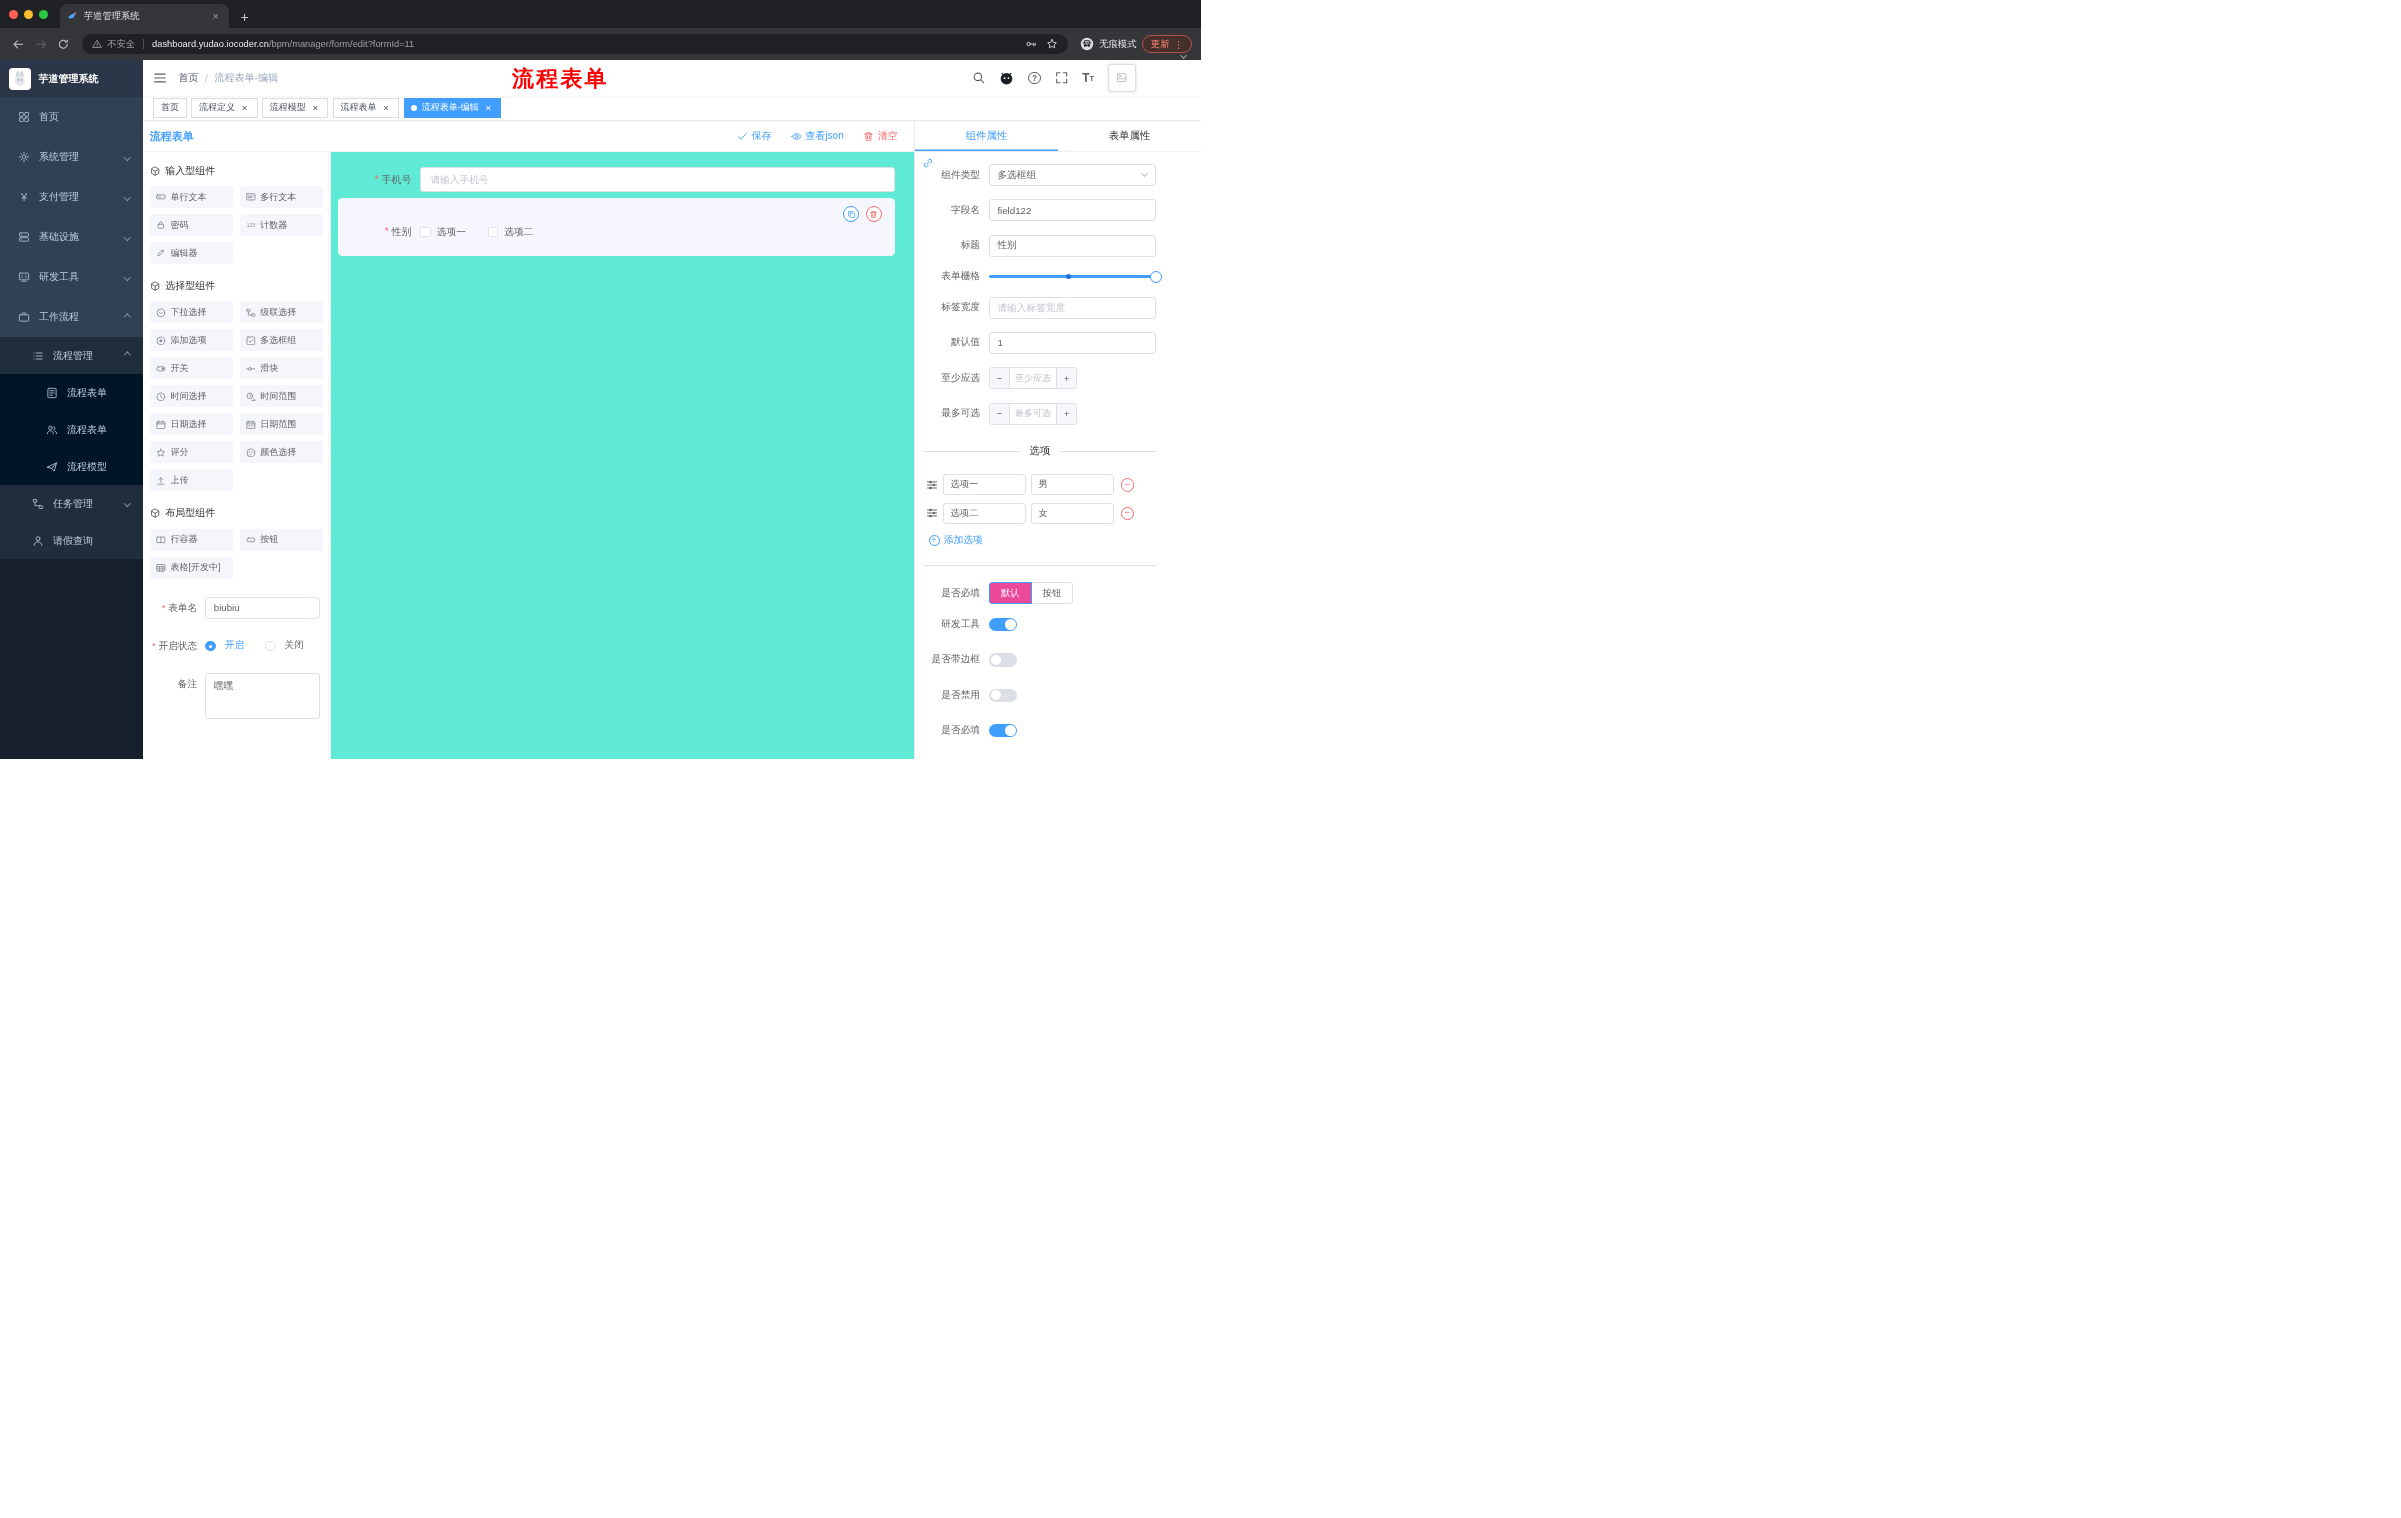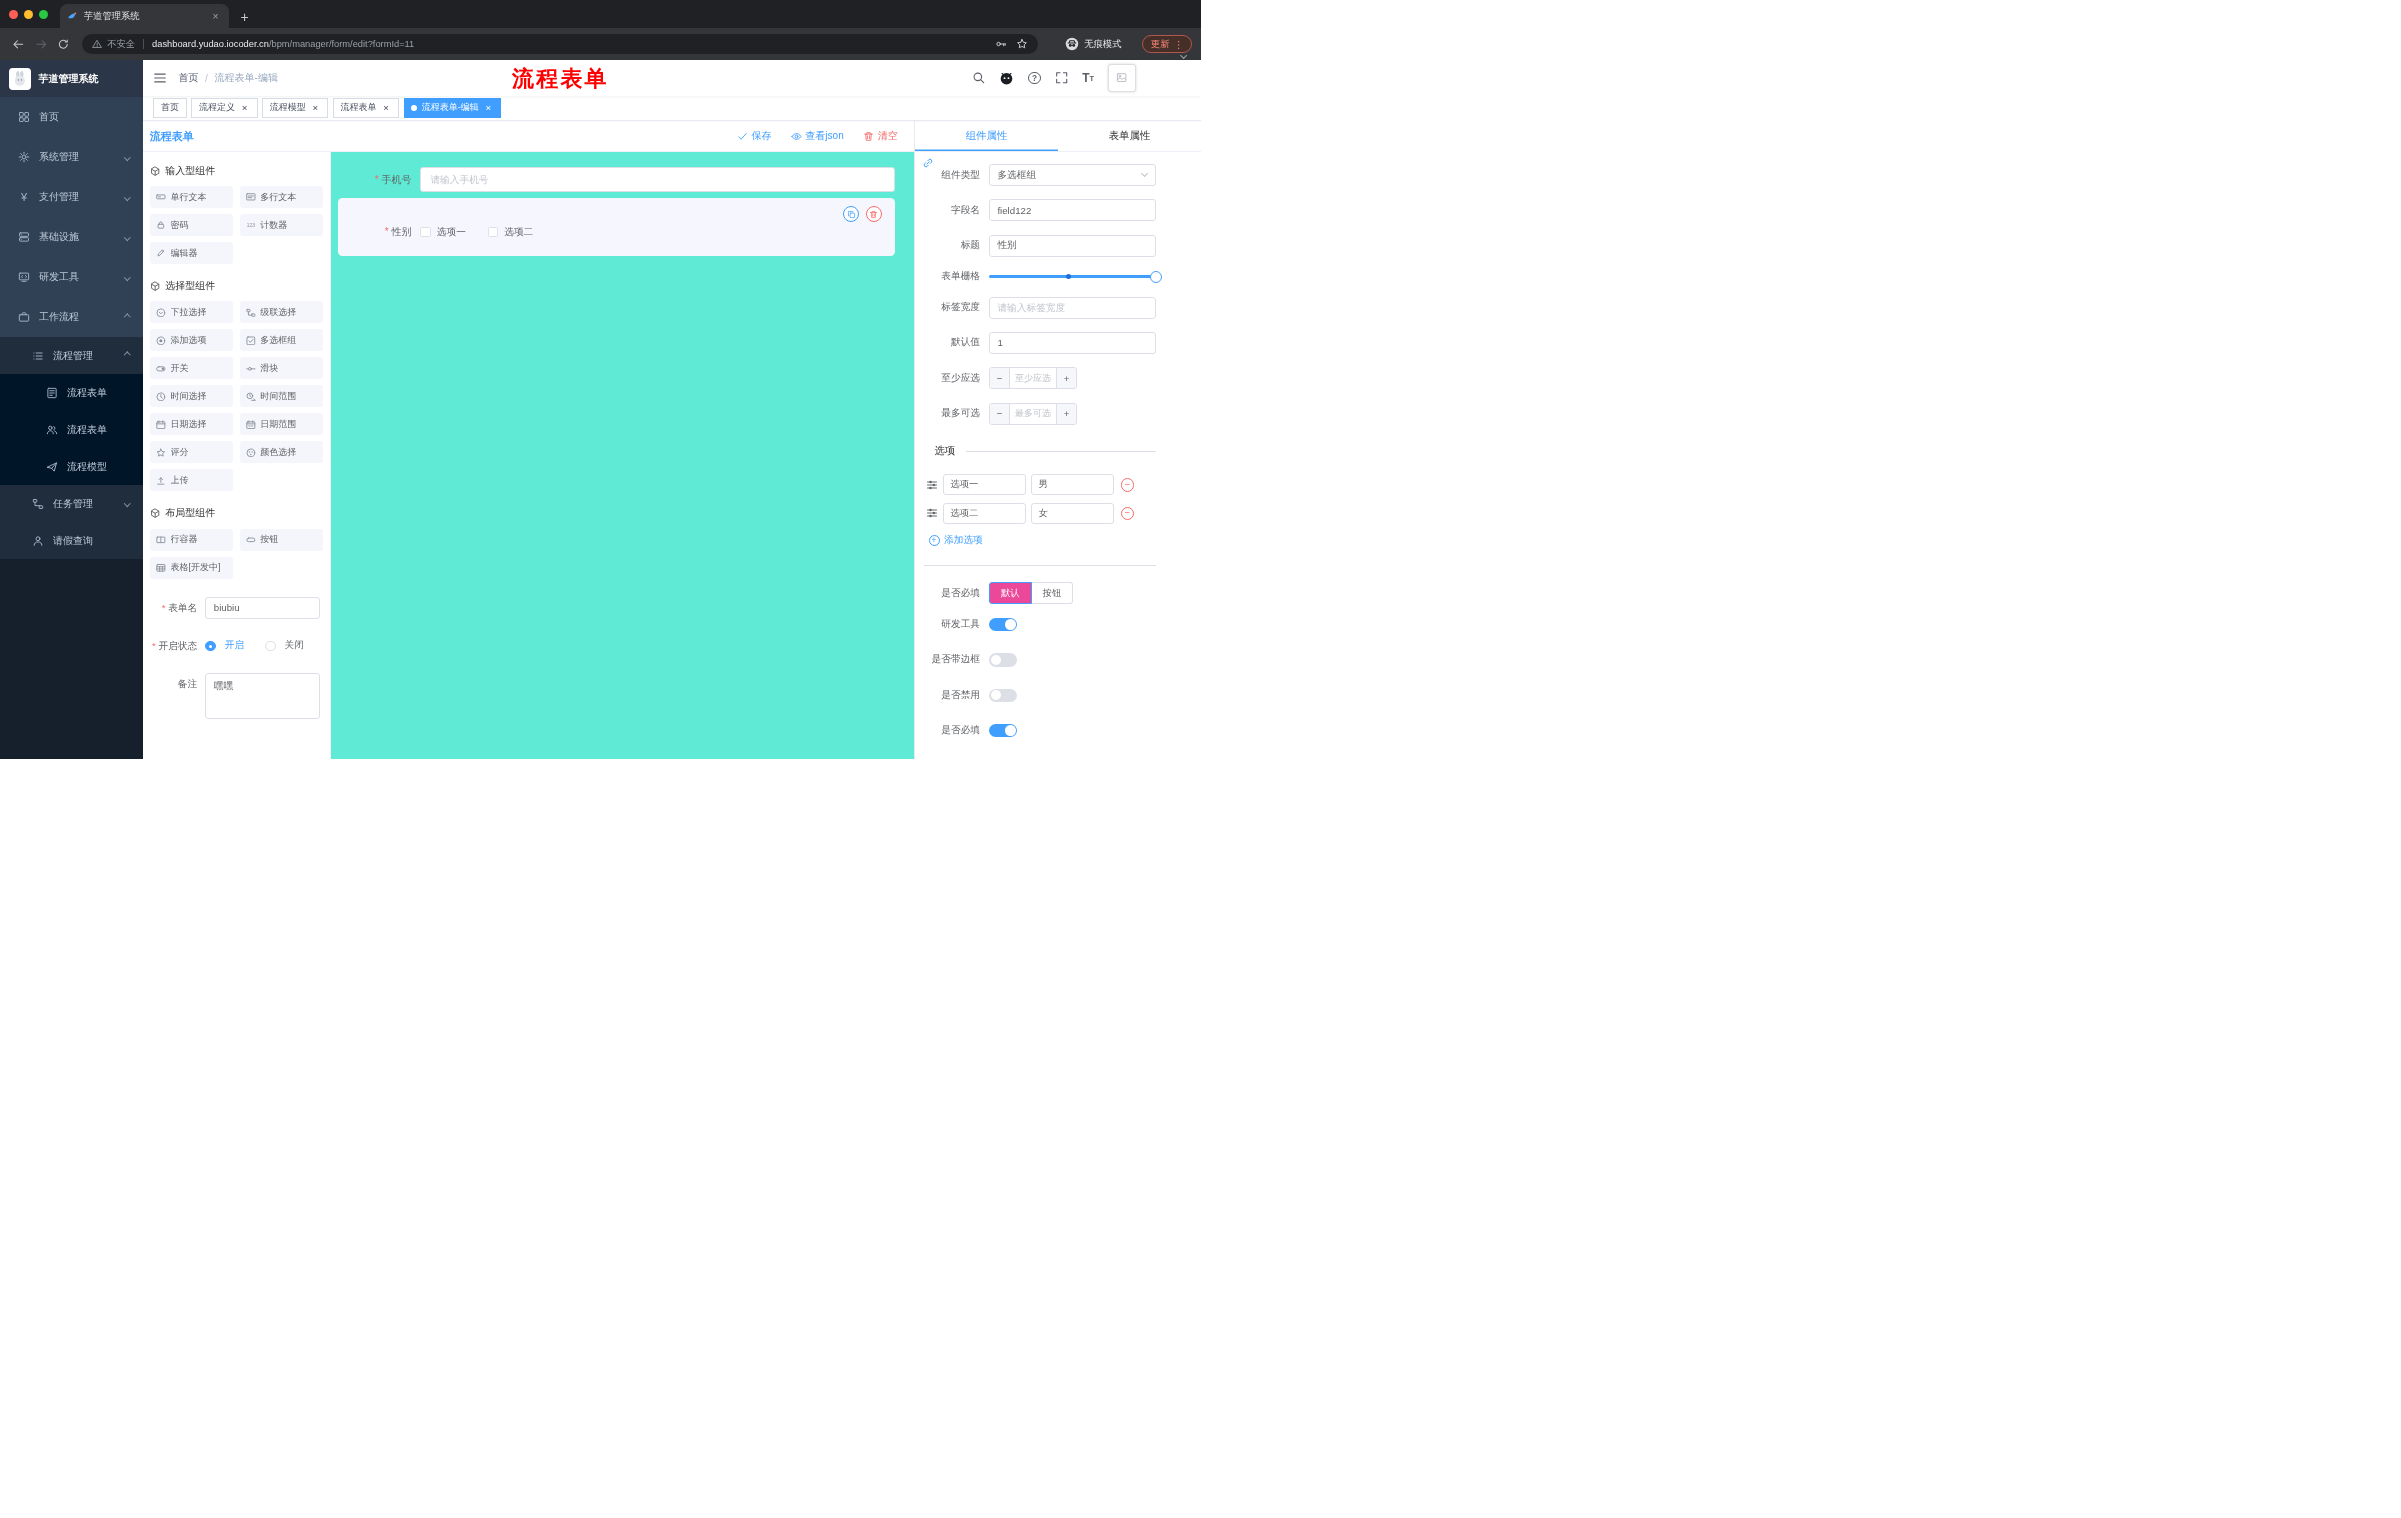--- a/index.html
+++ b/index.html
@@ -22,21 +22,21 @@
 .nav-ico{width:19.3px;height:19.3px;display:flex;align-items:center;justify-content:center;color:#c6cacd;cursor:pointer}
 .nav-ico svg{width:12.6px;height:12.6px}
 .nav-ico.disabled{color:#5f6368}
 .omnibox{flex:1;height:20px;background:#202124;border-radius:10.4px;display:flex;align-items:center;padding:0 9.7px;margin:0 6px;gap:5.2px;font-size:9.3px;color:#9aa0a6;cursor:text}
 .omni-warn{width:10.4px;height:10.4px;flex-shrink:0}
 .omni-divider{width:0.7px;height:10.4px;background:#4c4f53;margin:0 3px}
 .omni-url{color:#e8eaed;font-size:9.3px;white-space:nowrap}
 .omni-url .path{color:#9aa0a6}
 .omni-right{margin-left:auto;display:flex;gap:9.7px;align-items:center;color:#c6cacd}
 .omni-right .oico{width:12px;height:12px;cursor:pointer}
-.chip-incog{display:flex;align-items:center;gap:5.2px;color:#e8eaed;font-size:9.3px;margin:0 18px;white-space:nowrap}
+.chip-incog{display:flex;align-items:center;gap:5.2px;color:#e8eaed;font-size:9.3px;margin:0 3px;white-space:nowrap}
 .chip-incog .iico{width:14px;height:14px}
 .update-pill{display:flex;align-items:center;gap:4.5px;height:18.6px;padding:0 7.4px;border-radius:9.7px;border:0.7px solid #b4554c;background:#443029;color:#ff8a7a;font-size:9.3px;cursor:pointer;white-space:nowrap}
 .kebab{cursor:pointer}.kebab::before{content:"⋮";font-size:9.7px}
 .mini-chev{position:absolute;right:15px;bottom:2.2px;width:5.2px;height:5.2px;border-right:1.2px solid #9aa0a6;border-bottom:1.2px solid #9aa0a6;transform:rotate(45deg)}
 
 .app{display:flex;height:706px}
 .sidebar{width:143px;background:#304156;display:flex;flex-direction:column;flex-shrink:0}
 .logo-row{height:37px;background:#2b3648;display:flex;align-items:center;gap:7.4px;padding:0 9px;flex-shrink:0}
 .logo-box{width:22px;height:22px;background:#fff;border-radius:3.7px;display:flex;align-items:center;justify-content:center;padding:2.2px;flex-shrink:0}
 .logo-title{color:#fff;font-size:10px;font-weight:bold;white-space:nowrap}
@@ -131,21 +131,21 @@
 .el-select{width:100%;height:22px;border:0.7px solid #dcdfe6;border-radius:3px;display:flex;align-items:center;padding:0 7.4px;font-size:9.7px;color:#606266;cursor:pointer}
 .sel-arrow{margin-left:auto;width:5.2px;height:5.2px;border-right:1px solid #c0c4cc;border-bottom:1px solid #c0c4cc;transform:rotate(45deg);margin-top:-2.2px}
 .slider{width:calc(100% + 7.4px);height:3px;background:#409eff;border-radius:1.5px;position:relative;cursor:pointer}
 .slider .mark{position:absolute;left:46%;top:-1.1px;width:5.2px;height:5.2px;border-radius:50%;background:#1c6fd6}
 .slider .handle{position:absolute;right:-6px;top:-4.5px;width:12px;height:12px;border-radius:50%;background:#fff;border:1.5px solid #409eff}
 .stepper{width:88px;height:22px;border:0.7px solid #dcdfe6;border-radius:3px;display:flex;overflow:hidden;background:#fff}
 .st-btn{width:20px;background:#f5f7fa;color:#606266;display:flex;align-items:center;justify-content:center;font-size:9.7px;cursor:pointer;flex-shrink:0}
 .st-btn.minus{border-right:0.7px solid #dcdfe6}.st-btn.minus::before{content:"−"}
 .st-btn.plus{border-left:0.7px solid #dcdfe6}.st-btn.plus::before{content:"+"}
 .st-val{flex:1;display:flex;align-items:center;justify-content:center;font-size:9px;color:#c0c4cc;white-space:nowrap}
-.divider-text{position:relative;margin:19.3px 0 16.3px}
+.divider-text{position:relative;text-align:center;margin:19.3px 0 16.3px}
 .divider-text::before{content:"";position:absolute;left:0;right:0;top:50%;height:0.7px;background:#dcdfe6}
 .divider-text span{position:relative;background:#fff;padding:0 10.4px;font-size:10.4px;color:#303133}
 .opt-row{display:flex;align-items:center;gap:5.2px;margin:0 0 7.4px 1.5px}
 .drag-ico{width:12px;height:12px;color:#606266;flex-shrink:0;cursor:grab}
 .opt-input{width:83px;height:21px;border:0.7px solid #dcdfe6;border-radius:3px;padding:0 6.7px;font-size:9.3px;color:#606266;outline:none}
 .rm-circle{width:13.4px;height:13.4px;border-radius:50%;border:1.1px solid #f56c6c;color:#f56c6c;display:flex;align-items:center;justify-content:center;margin-left:1.5px;cursor:pointer;flex-shrink:0}
 .rm-circle::before{content:"−";font-size:9.7px;line-height:1}
 .add-opt{display:flex;align-items:center;gap:4.5px;color:#409eff;font-size:9.7px;margin:10.4px 0 0 4.5px;cursor:pointer}
 .add-circle{width:11px;height:11px;border-radius:50%;border:1px solid #409eff;display:flex;align-items:center;justify-content:center;flex-shrink:0}
 .add-circle::before{content:"+";font-size:8.2px;line-height:1}

